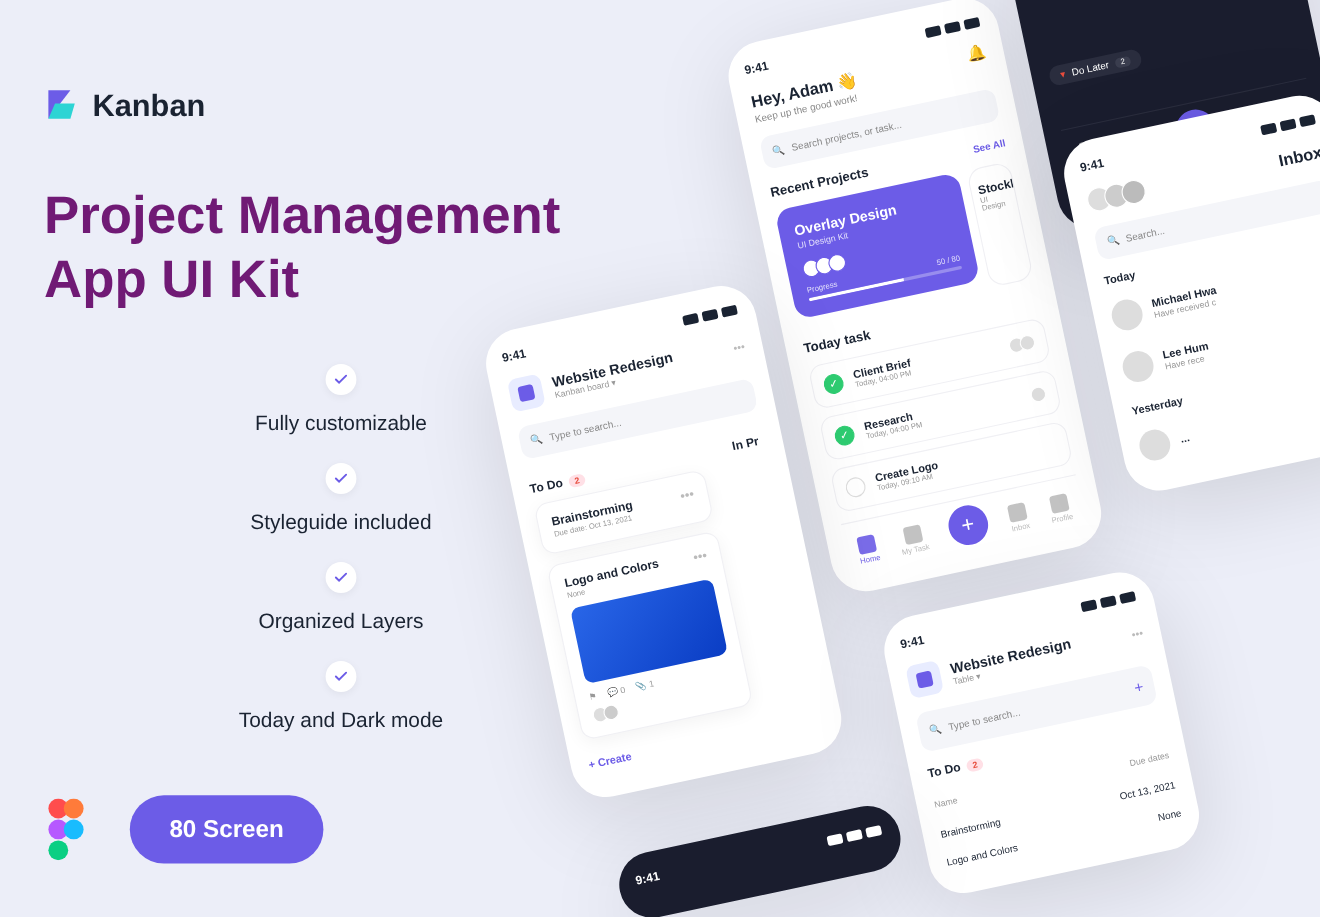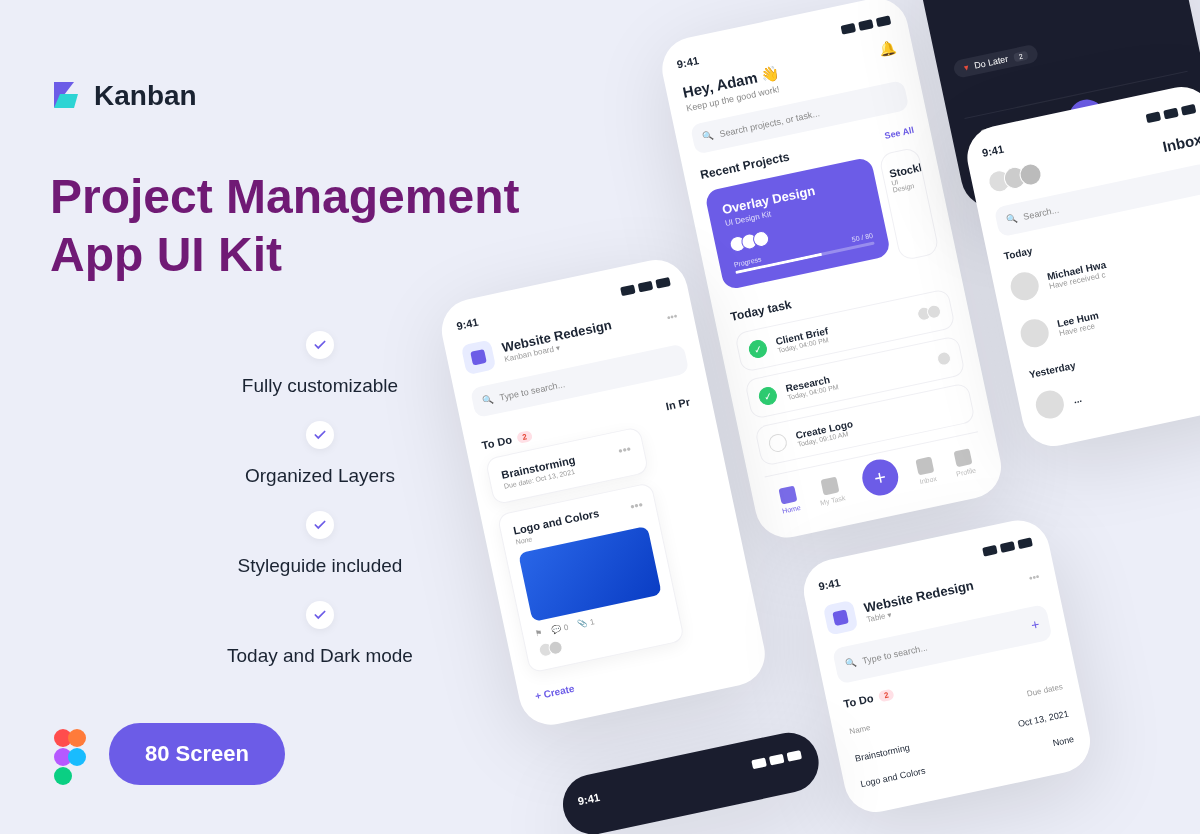--- a/index.html
+++ b/index.html
@@ -1,32 +1,32 @@
 <!DOCTYPE html>
 <html><head>
 <meta charset="utf-8">
 <style>
 * { margin: 0; padding: 0; box-sizing: border-box; font-family: -apple-system, BlinkMacSystemFont, 'Segoe UI', sans-serif; }
 body { width: 1200px; height: 834px; background: #eceef8; position: relative; overflow: hidden; }
 
-.left-panel { position: absolute; left: 50px; top: 80px; width: 540px; z-index: 10; }
+.left-panel { position: absolute; left: 40px; top: 80px; width: 540px; z-index: 10; }
 
 .logo-row { display: flex; align-items: center; gap: 12px; margin-bottom: 56px; }
 .logo-mark { width: 32px; height: 32px; position: relative; }
 .logo-text { font-size: 28px; font-weight: 800; color: #1a2332; }
 
 .title { font-size: 48px; font-weight: 800; color: #701a75; line-height: 1.2; margin-bottom: 48px; }
 
 .features { display: flex; flex-direction: column; gap: 24px; margin-bottom: 56px; }
 .feature-item { display: flex; align-items: center; gap: 16px; flex-direction: column; }
 .check-badge { width: 28px; height: 28px; border-radius: 50%; background: #fff; display: flex; align-items: center; justify-content: center; box-shadow: 0 2px 8px rgba(0,0,0,0.06); }
 .check-badge svg { stroke: #6c5ce7; }
 .feature-text { font-size: 19px; font-weight: 500; color: #1a2332; }
 
-.bottom-row { display: flex; align-items: flex-end; gap: 19px; }
+.bottom-row { display: flex; align-items: center; gap: 38px; }
 .figma-icon { width: 40px; height: 56px; }
 .pill-btn { background: #6c5ce7; color: #fff; font-size: 22px; font-weight: 700; padding: 18px 36px; border-radius: 40px; border: none; }
 
 .phones { position: absolute; right: -160px; top: -60px; width: 900px; height: 960px; transform: rotate(-12deg); transform-origin: center; }
 .phone { position: absolute; width: 250px; background: #fff; border-radius: 32px; box-shadow: 0 20px 80px rgba(0,0,0,0.12); padding: 18px 16px; font-size: 10px; color: #1a2332; }
 .phone.dark { background: #1a1d2e; color: #fff; }
 .phone .status-bar { display: flex; justify-content: space-between; align-items: center; font-size: 11px; font-weight: 600; margin-bottom: 14px; }
 .phone .status-icons { display: flex; gap: 4px; }
 .phone .status-icons span { width: 14px; height: 9px; background: #1a2332; border-radius: 2px; }
 .phone.dark .status-icons span { background: #fff; }
@@ -126,29 +126,29 @@
           </svg>
         </div>
       <span class="feature-text">Fully customizable</span>
     </div>
     <div class="feature-item">
       <div class="check-badge">
           <svg width="14" height="14" viewBox="0 0 24 24" fill="none" stroke-width="3" stroke-linecap="round">
             <polyline points="4,12 9,17 20,6"></polyline>
           </svg>
         </div>
-      <span class="feature-text">Organized Layers</span>
+      <span class="feature-text">Styleguide included</span>
     </div>
     <div class="feature-item">
       <div class="check-badge">
           <svg width="14" height="14" viewBox="0 0 24 24" fill="none" stroke-width="3" stroke-linecap="round">
             <polyline points="4,12 9,17 20,6"></polyline>
           </svg>
         </div>
-      <span class="feature-text">Styleguide included</span>
+      <span class="feature-text">Organized Layers</span>
     </div>
     <div class="feature-item">
       <div class="check-badge">
           <svg width="14" height="14" viewBox="0 0 24 24" fill="none" stroke-width="3" stroke-linecap="round">
             <polyline points="4,12 9,17 20,6"></polyline>
           </svg>
         </div>
       <span class="feature-text">Today and Dark mode</span>
     </div>
   </div>

